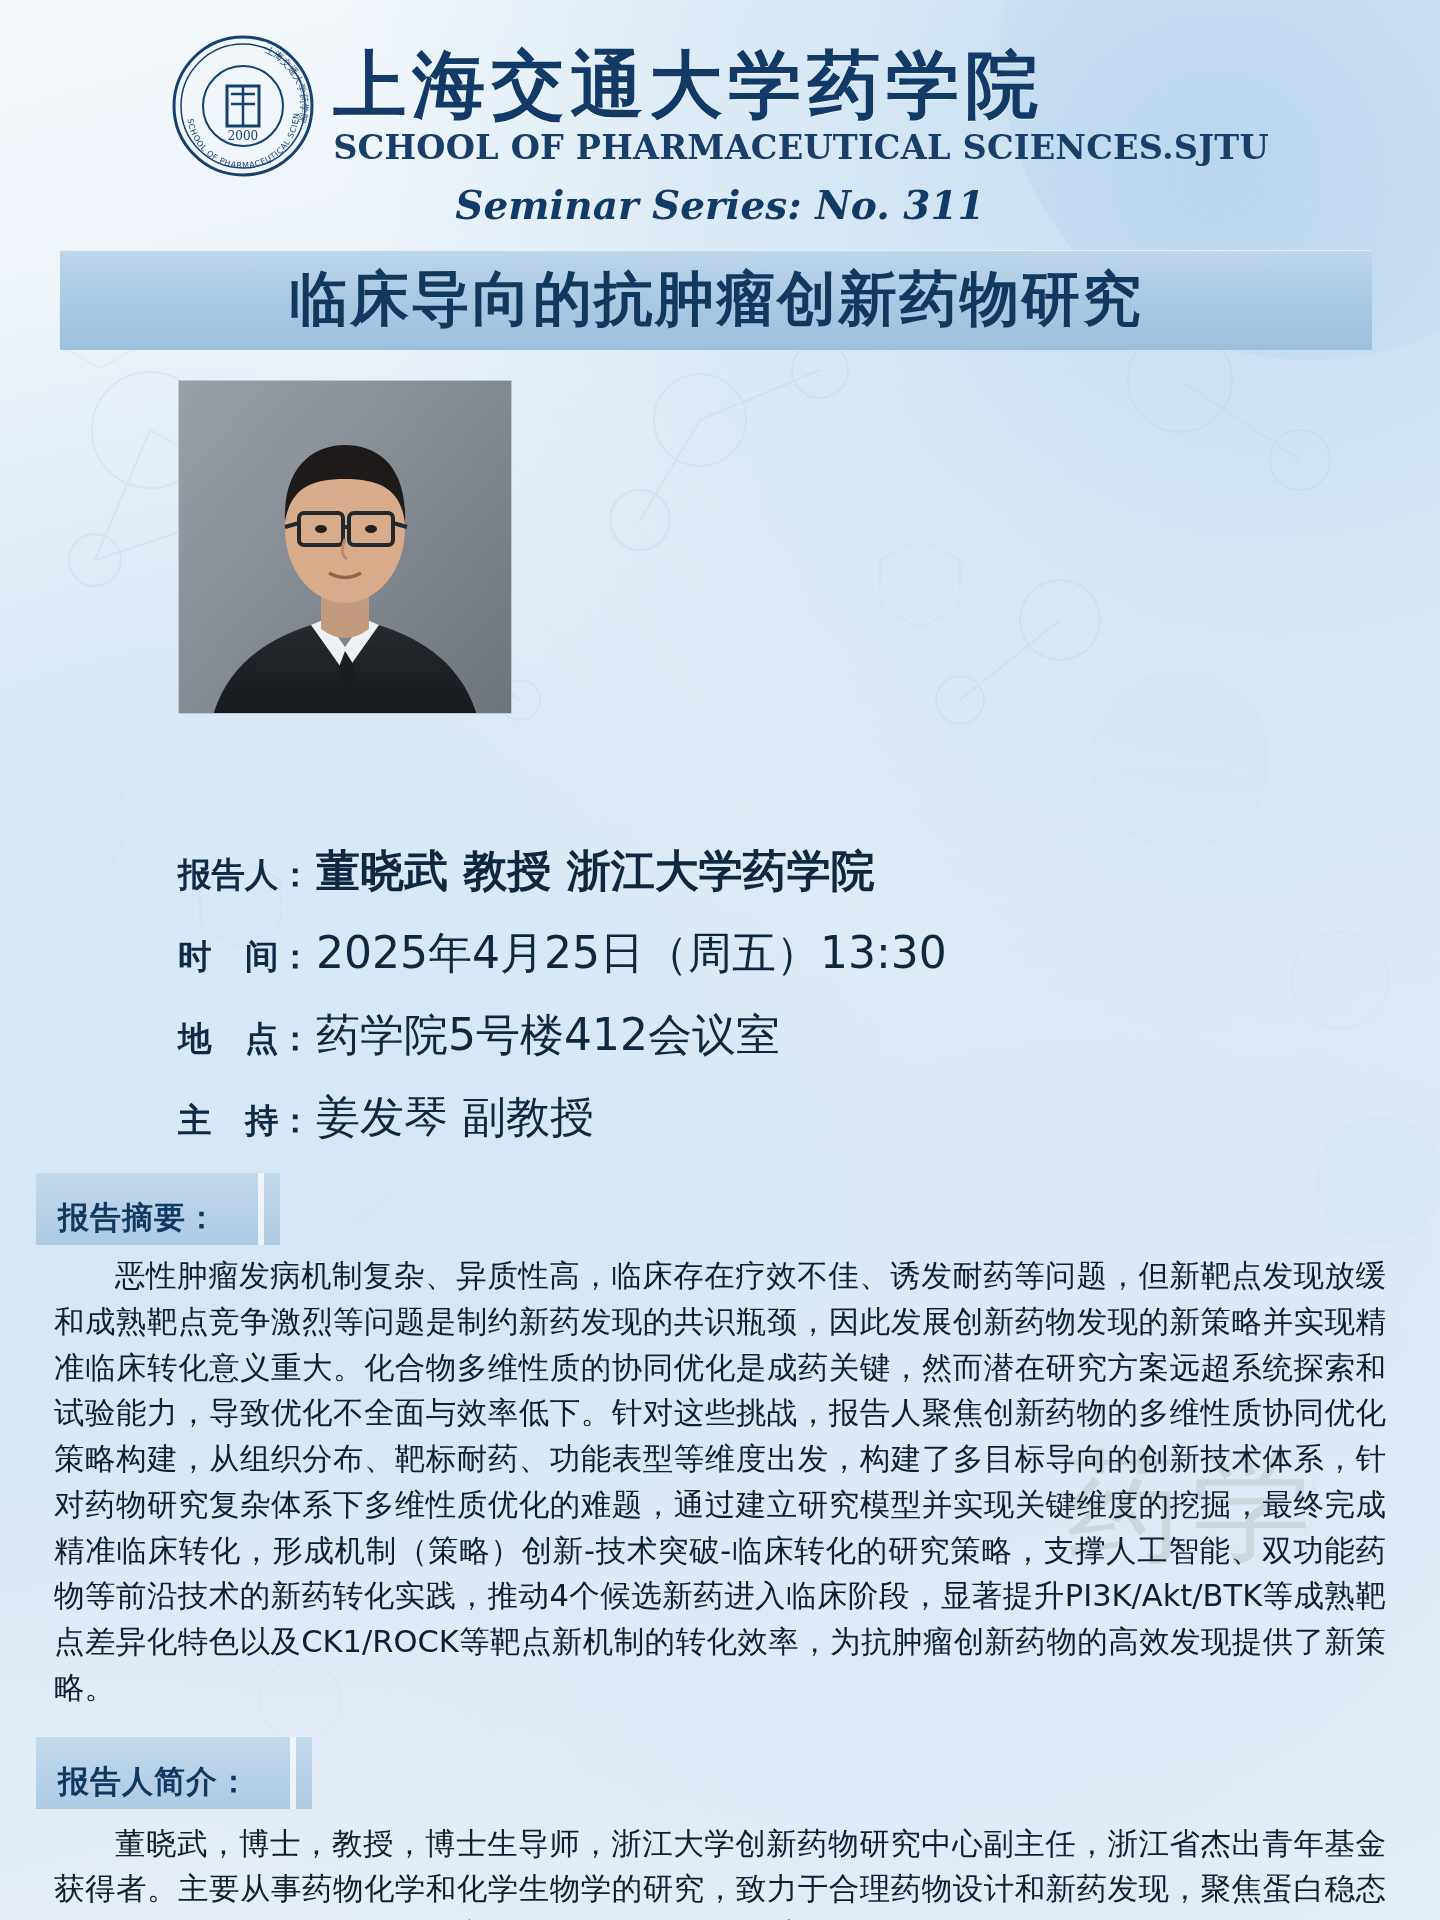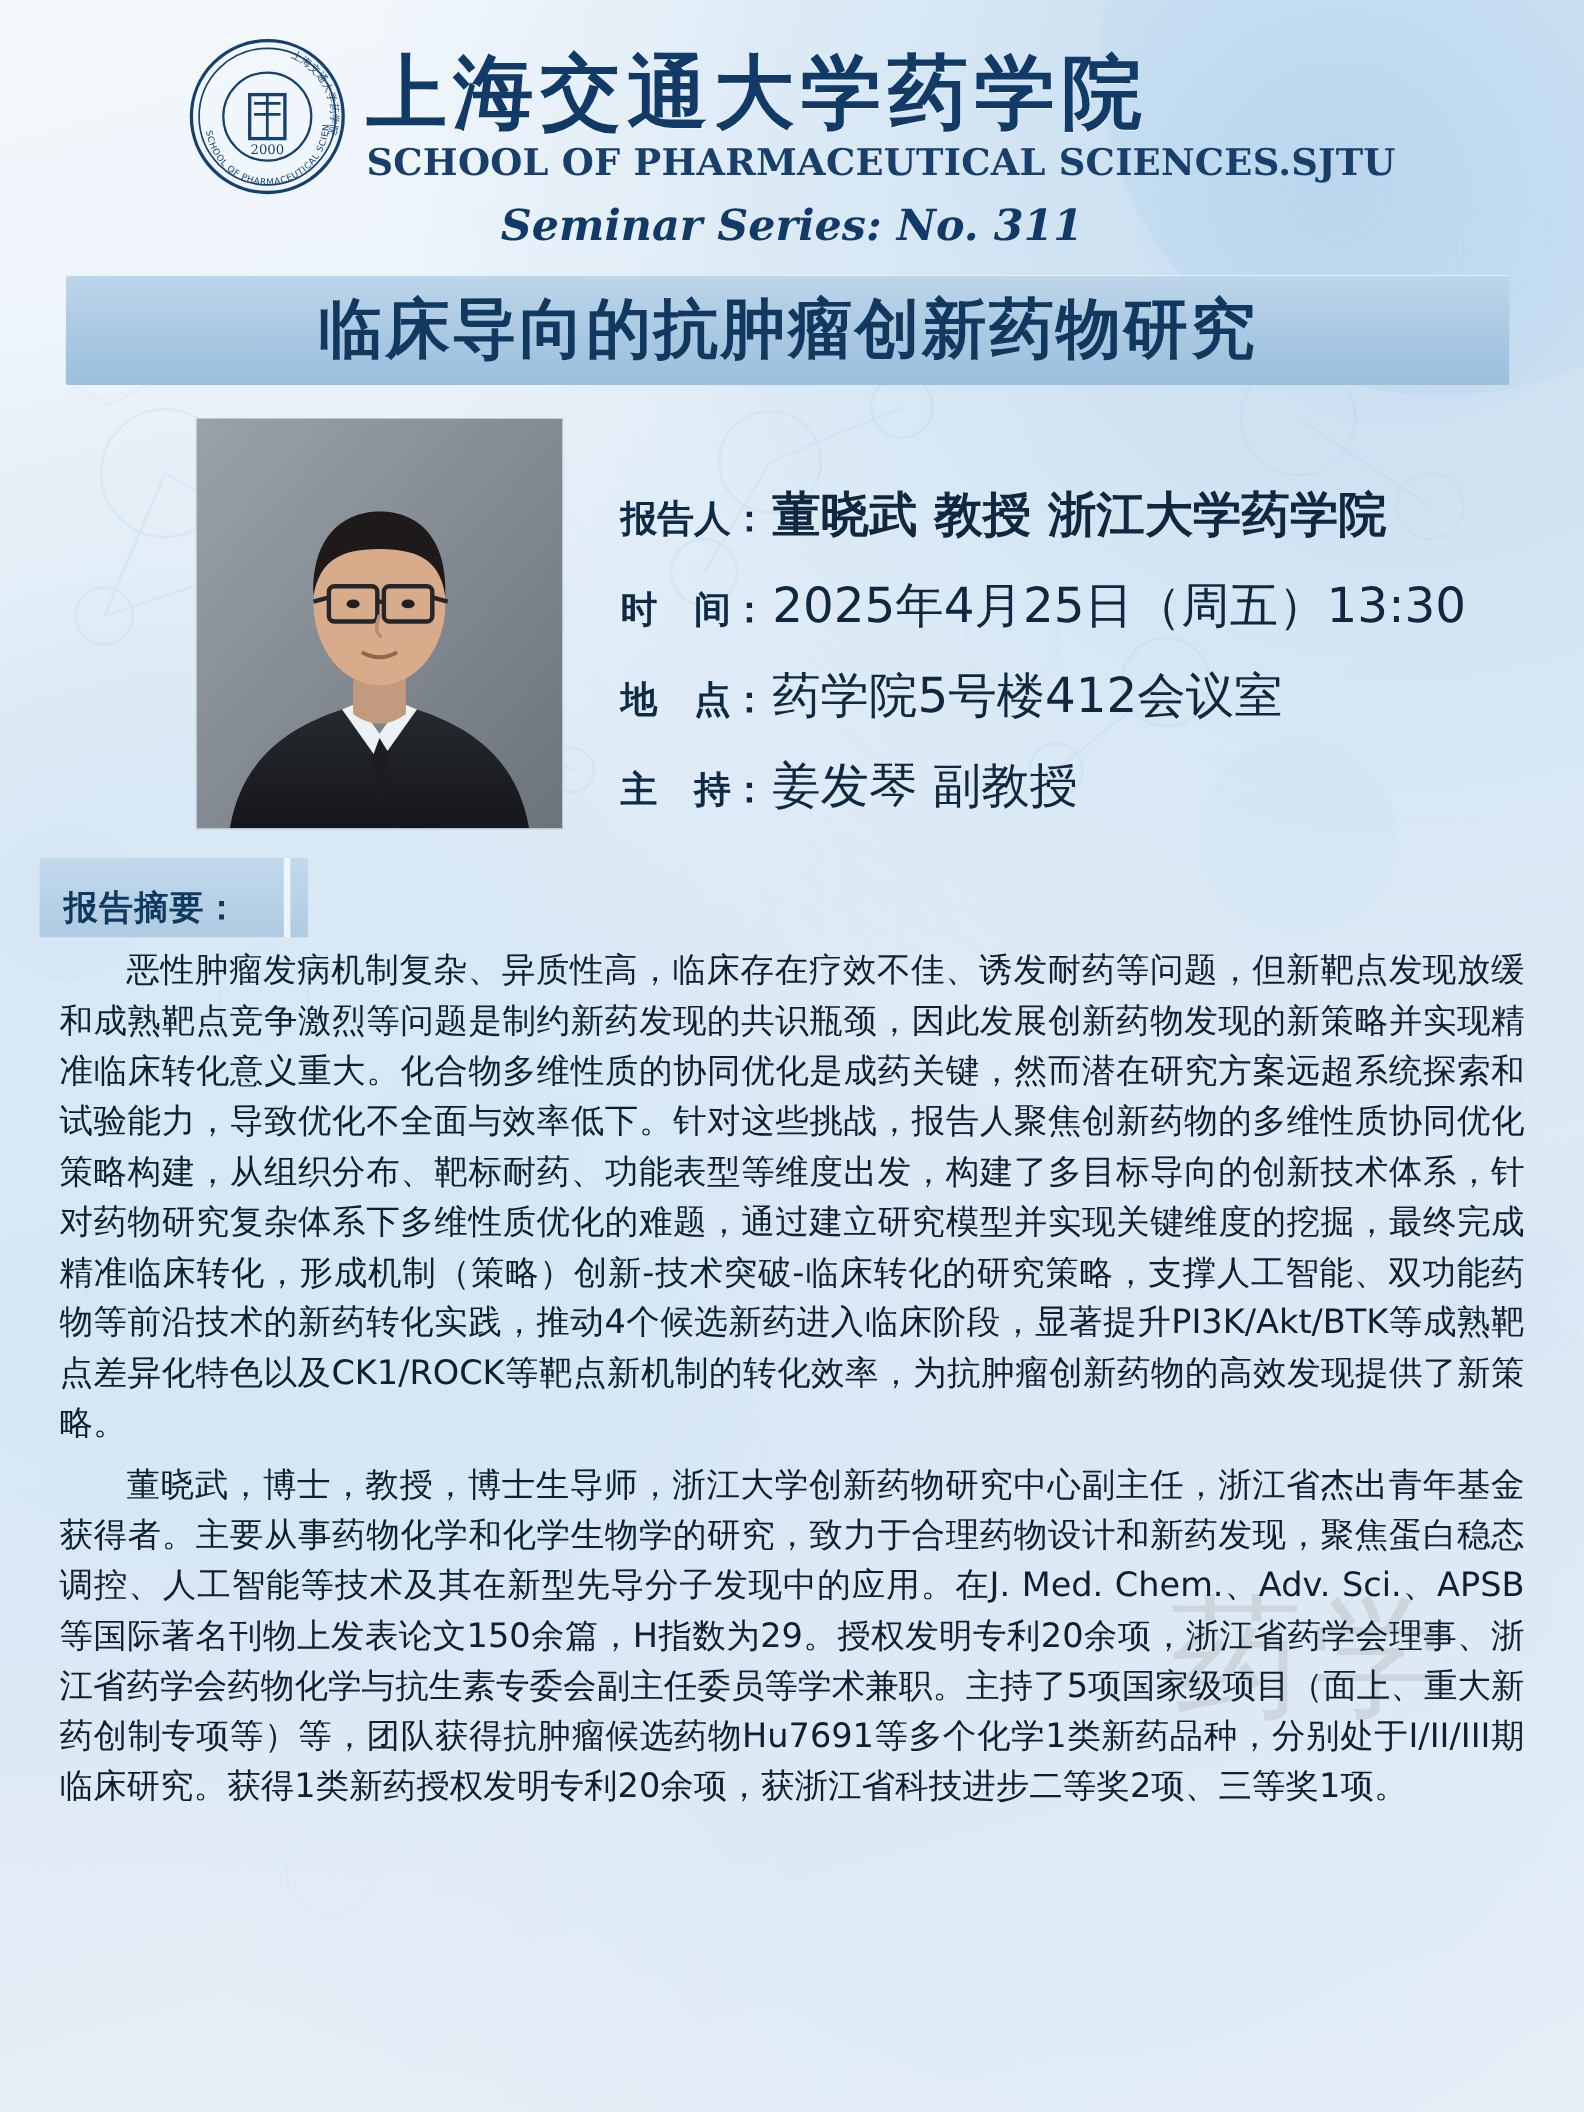--- a/index.html
+++ b/index.html
@@ -119,24 +119,25 @@
     font-weight: 700;
     font-size: 59px;
     color: #11395f;
     letter-spacing: 2px;
     white-space: nowrap;
   }
 
   
   .speaker-row {
     display: flex;
-    align-items: center;
+    align-items: flex-start;
     margin: 30px 0 0 0;
     padding-left: 150px;
-    gap: 52px;
+    gap: 80px;
+    flex-direction: column;
   }
   .portrait {
     width: 332px;
     height: 372px;
     flex: 0 0 332px;
     border: 1px solid #b9c8d6;
     background: linear-gradient(160deg, #8d949b 0%, #7c848c 45%, #6f767e 100%);
     position: relative;
     overflow: hidden;
   }
@@ -360,16 +361,17 @@
           <span class="meta-value">姜发琴 副教授</span>
         </div>
       </div>
     </div>
 
     
     <div class="section-head">报告摘要：</div>
     <div class="para">恶性肿瘤发病机制复杂、异质性高，临床存在疗效不佳、诱发耐药等问题，但新靶点发现放缓和成熟靶点竞争激烈等问题是制约新药发现的共识瓶颈，因此发展创新药物发现的新策略并实现精准临床转化意义重大。化合物多维性质的协同优化是成药关键，然而潜在研究方案远超系统探索和试验能力，导致优化不全面与效率低下。针对这些挑战，报告人聚焦创新药物的多维性质协同优化策略构建，从组织分布、靶标耐药、功能表型等维度出发，构建了多目标导向的创新技术体系，针对药物研究复杂体系下多维性质优化的难题，通过建立研究模型并实现关键维度的挖掘，最终完成精准临床转化，形成机制（策略）创新-技术突破-临床转化的研究策略，支撑人工智能、双功能药物等前沿技术的新药转化实践，推动4个候选新药进入临床阶段，显著提升PI3K/Akt/BTK等成熟靶点差异化特色以及CK1/ROCK等靶点新机制的转化效率，为抗肿瘤创新药物的高效发现提供了新策略。</div>
 
     
+    <div class="section-head">报告人简介：</div>
     <div class="para bio">董晓武，博士，教授，博士生导师，浙江大学创新药物研究中心副主任，浙江省杰出青年基金获得者。主要从事药物化学和化学生物学的研究，致力于合理药物设计和新药发现，聚焦蛋白稳态调控、人工智能等技术及其在新型先导分子发现中的应用。在J. Med. Chem.、Adv. Sci.、APSB等国际著名刊物上发表论文150余篇，H指数为29。授权发明专利20余项，浙江省药学会理事、浙江省药学会药物化学与抗生素专委会副主任委员等学术兼职。主持了5项国家级项目（面上、重大新药创制专项等）等，团队获得抗肿瘤候选药物Hu7691等多个化学1类新药品种，分别处于I/II/III期临床研究。获得1类新药授权发明专利20余项，获浙江省科技进步二等奖2项、三等奖1项。</div>
 
   </div>
 </div>
 
 </body></html>

